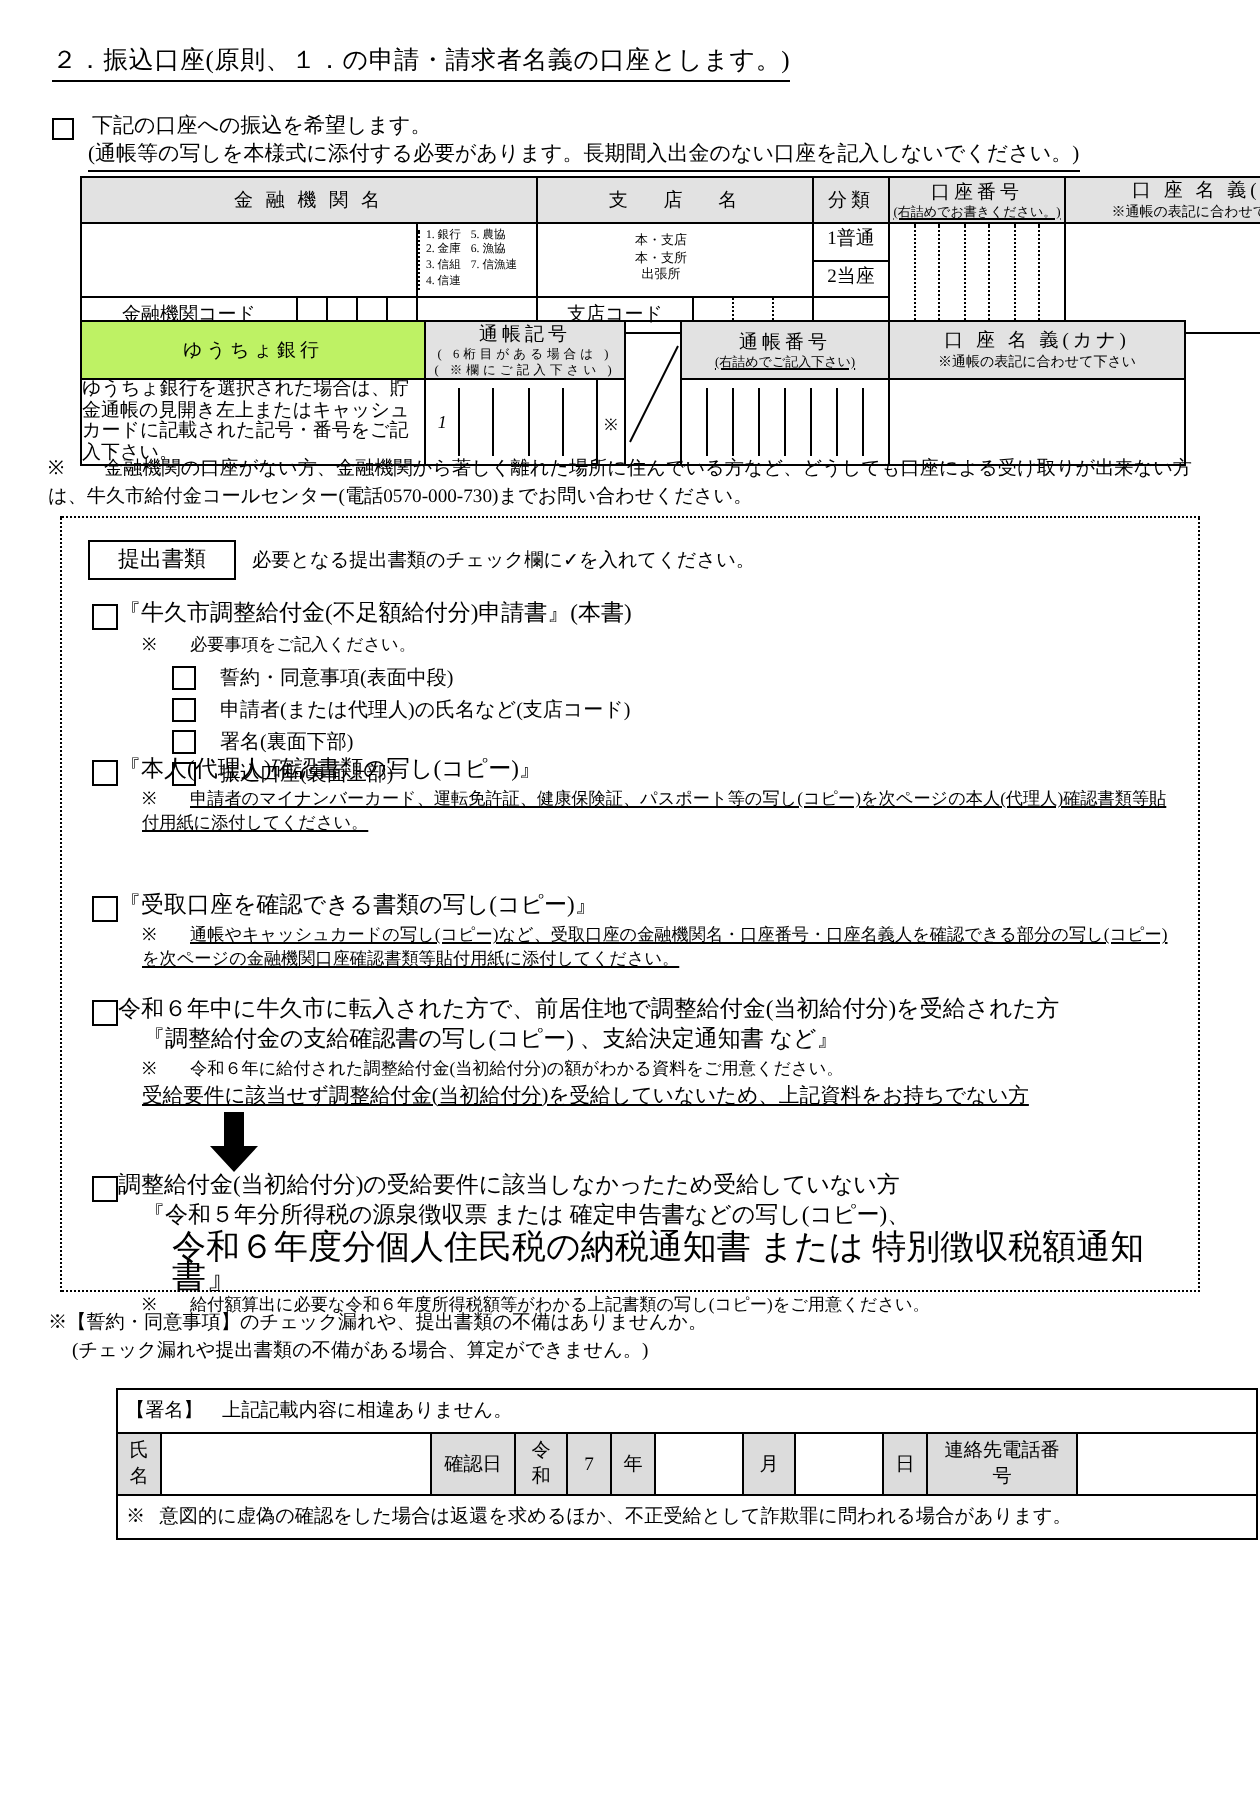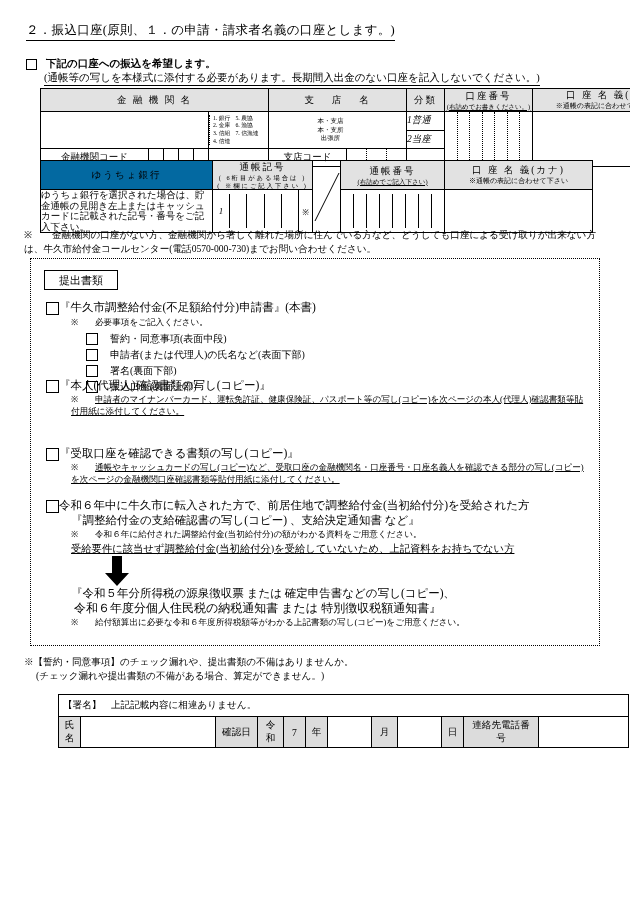--- a/index.html
+++ b/index.html
@@ -41,21 +41,20 @@
     position: absolute;
     left: 26px;
     top: 56px;
     width: 580px;
   }
   .intro-row {
     display: flex;
     align-items: center;
     font-size: 10.5px;
     line-height: 15px;
-    font-weight: bold;
   }
   .box-sm {
     width: 9px;
     height: 9px;
     border: 1px solid #000;
     display: inline-block;
     margin-top: 2px;
     margin-right: 9px;
     flex: 0 0 auto;
     background: #fff;
@@ -135,24 +134,23 @@
   .digit-grid.solid > i { border-right: 1px solid #000; }
   .digit-grid.solid > i:last-child { border-right: none; }
   .branch-note {
     font-size: 6.5px;
     line-height: 8.5px;
     text-align: center;
     padding-right: 14px;
   }
   .bunrui {
     font-size: 9.5px;
-    text-align: left;
+    text-align: center;
     padding-left: 3px;
     line-height: 17px;
-    font-style: italic;
   }
   .kana-note {
     font-size: 7px;
     display: block;
     letter-spacing: 0;
     line-height: 9px;
   }
 
   
   .yucho-wrap {
@@ -163,21 +161,21 @@
   }
   .yucho-desc {
     font-size: 7.6px;
     line-height: 10.5px;
     padding: 2px 3px;
     text-align: left;
   }
   .yucho-name {
     text-align: center;
     font-size: 10px;
-    background: #0369a1;
+    background: #bef264;
   }
   .paren-note {
     font-size: 6.3px;
     line-height: 7.6px;
     display: block;
   }
   .slash-cell {
     position: relative;
     overflow: hidden;
   }
@@ -274,22 +272,22 @@
   .sub-check-label {
     margin-left: 12px;
     font-size: 10px;
   }
   .chk-line2 {
     margin-left: 25px;
     font-size: 11.5px;
     line-height: 15px;
   }
   .chk-line3 {
-    margin-left: 28px;
-    font-size: 12px;
+    margin-left: 40px;
+    font-size: 17px;
     line-height: 15px;
   }
   .underline-full {
     margin-left: 25px;
     font-size: 10.3px;
     line-height: 15px;
     text-decoration: underline;
     display: inline-block;
   }
 
@@ -515,38 +513,39 @@
   </div>
 
   <div class="note-top">
     <span class="marker">※</span>
     <span class="body">金融機関の口座がない方、金融機関から著しく離れた場所に住んでいる方など、どうしても口座による受け取りが出来ない方は、牛久市給付金コールセンター(電話0570-000-730)までお問い合わせください。</span>
   </div>
 
   <div class="dotted-box"></div>
 
   <div class="teishutsu-tag">提出書類</div>
+  <div class="teishutsu-desc">必要となる提出書類のチェック欄に✓を入れてください。</div>
 
   <div class="chk-item" style="top:300px">
     <div class="chk-row">
       <span class="box-md"></span>
       <span class="chk-title">『牛久市調整給付金(不足額給付分)申請書』(本書)</span>
     </div>
     <div class="sub" style="margin-top:2px">
       <span class="marker">※</span>
       <span class="body">必要事項をご記入ください。</span>
     </div>
     <div class="sub-checks">
       <div class="sub-check-row">
         <span class="box-sm2"></span>
         <span class="sub-check-label">誓約・同意事項(表面中段)</span>
       </div>
       <div class="sub-check-row">
         <span class="box-sm2"></span>
-        <span class="sub-check-label">申請者(または代理人)の氏名など(表面下部)</span>
+        <span class="sub-check-label">申請者(または代理人)の氏名など(支店コード)</span>
       </div>
       <div class="sub-check-row">
         <span class="box-sm2"></span>
         <span class="sub-check-label">署名(裏面下部)</span>
       </div>
       <div class="sub-check-row">
         <span class="box-sm2"></span>
         <span class="sub-check-label">振込口座(裏面上部)</span>
       </div>
     </div>
@@ -585,20 +584,24 @@
       <span class="body">令和６年に給付された調整給付金(当初給付分)の額がわかる資料をご用意ください。</span>
     </div>
     <div class="underline-full">受給要件に該当せず調整給付金(当初給付分)を受給していないため、上記資料をお持ちでない方</div>
   </div>
 
   <svg class="arrow" viewBox="0 0 26 30">
     <polygon points="8,0 18,0 18,17 25,17 13,30 1,17 8,17" fill="#000"></polygon>
   </svg>
 
   <div class="chk-item" style="top:586px">
+    <div class="chk-row">
+      <span class="box-md"></span>
+      <span class="chk-title">調整給付金(当初給付分)の受給要件に該当しなかったため受給していない方</span>
+    </div>
     <div class="chk-line2">『令和５年分所得税の源泉徴収票 または 確定申告書などの写し(コピー)、</div>
     <div class="chk-line3">令和６年度分個人住民税の納税通知書 または 特別徴収税額通知書』</div>
     <div class="sub" style="margin-top:1px">
       <span class="marker">※</span>
       <span class="body">給付額算出に必要な令和６年度所得税額等がわかる上記書類の写し(コピー)をご用意ください。</span>
     </div>
   </div>
 
   <div class="note-bottom">
     <div>
@@ -634,17 +637,22 @@
         <td class="gray big">令和</td>
         <td class="gray big">7</td>
         <td class="gray big">年</td>
         <td class="big"></td>
         <td class="gray big">月</td>
         <td class="big"></td>
         <td class="gray big">日</td>
         <td class="gray big">連絡先電話番号</td>
         <td class="big"></td>
       </tr>
+      <tr>
+        <td class="sig-foot" colspan="12">
+          <span>※</span>&nbsp;&nbsp;&nbsp;<span>意図的に虚偽の確認をした場合は返還を求めるほか、不正受給として詐欺罪に問われる場合があります。</span>
+        </td>
+      </tr>
     </tbody>
       </table>
   </div>
 
 </div>
 
 </body></html>

